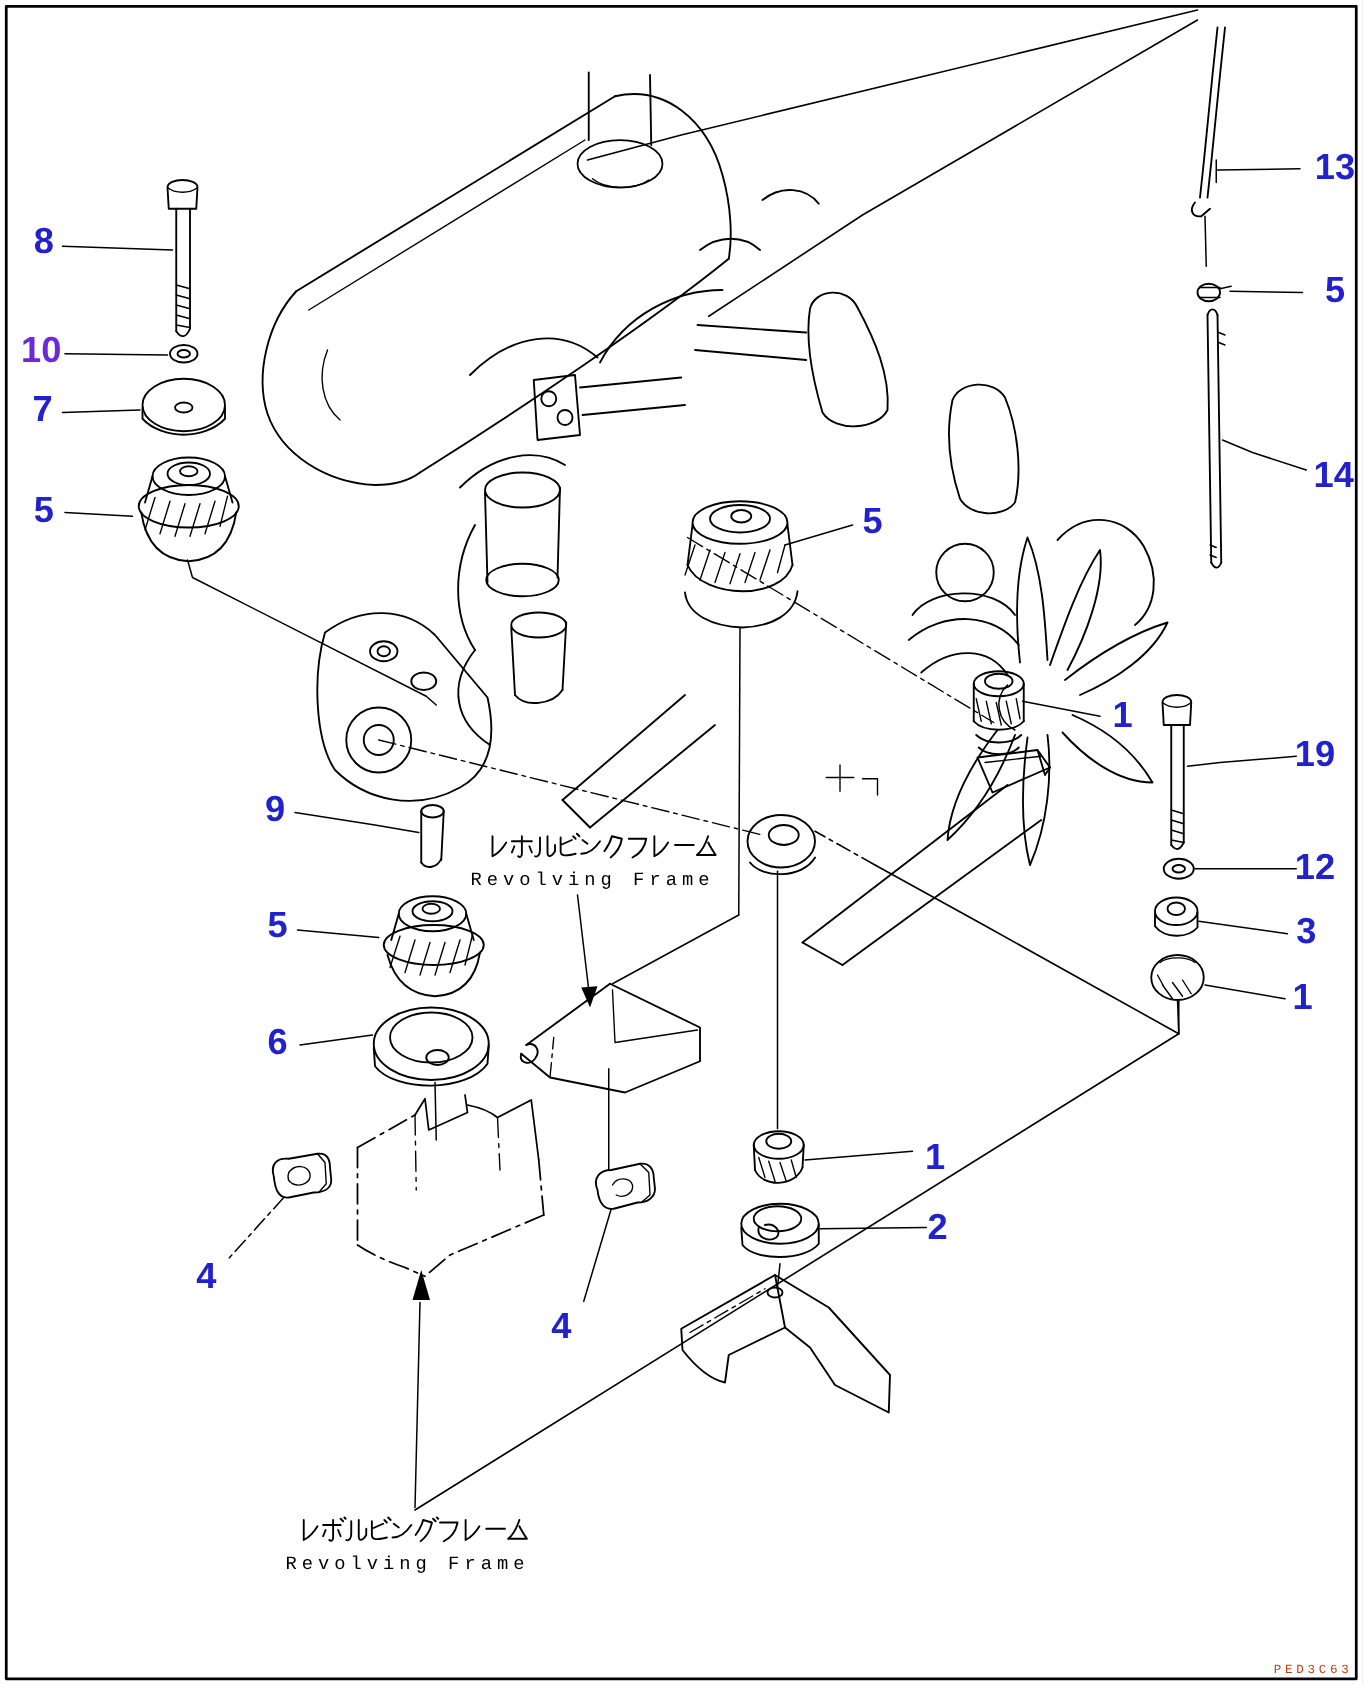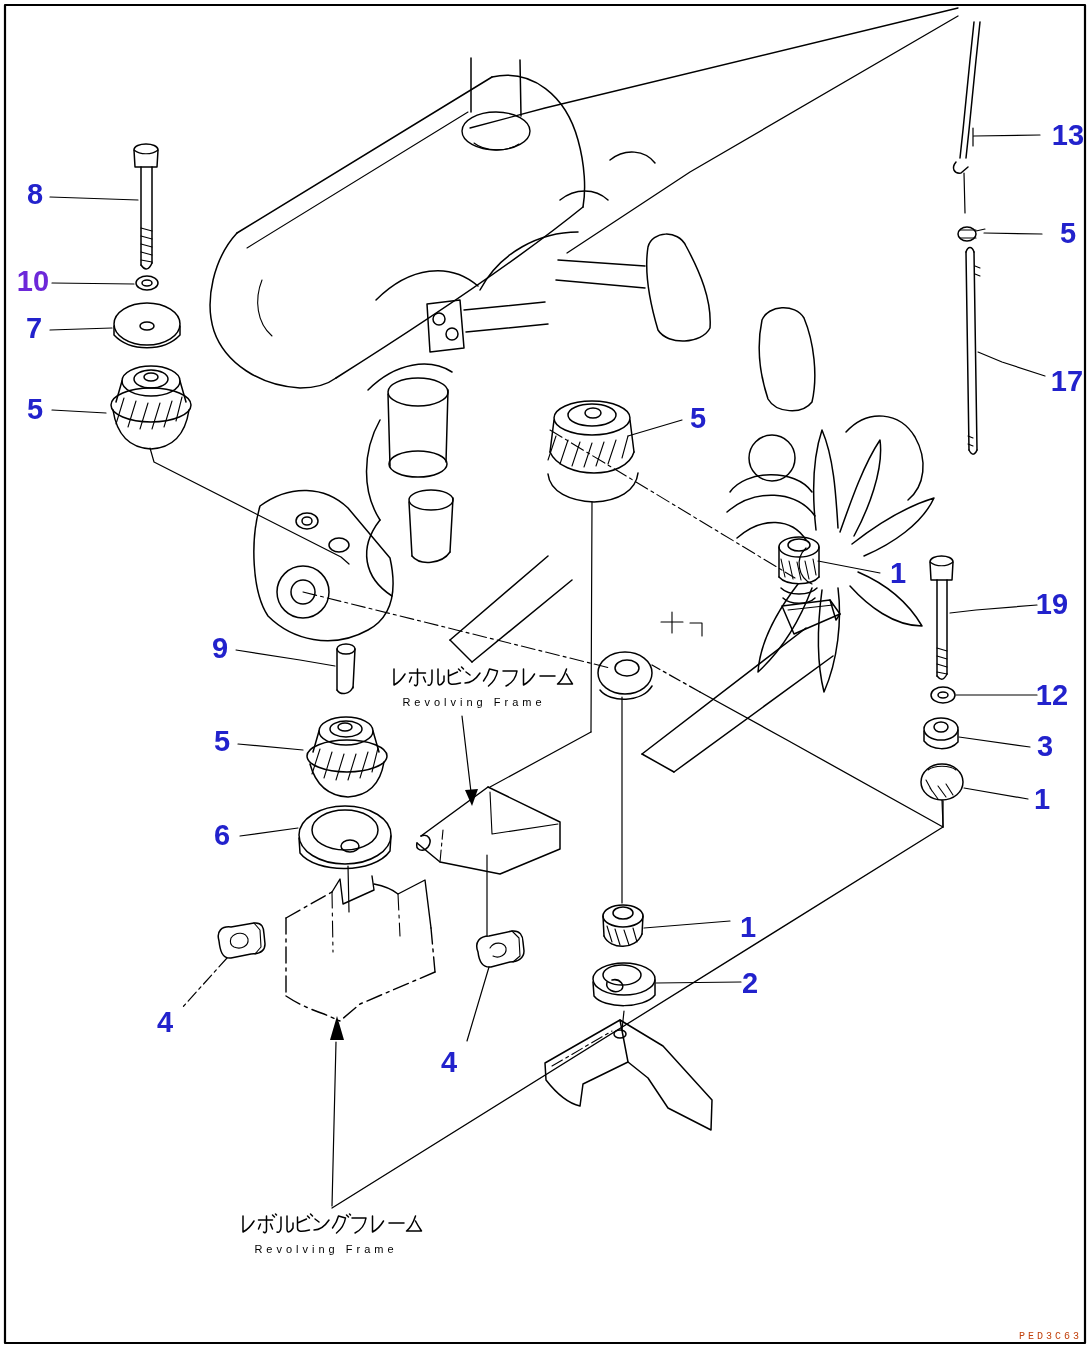--- a/index.html
+++ b/index.html
@@ -1,22 +1,22 @@
 <!DOCTYPE html>
 <html><head>
 <meta charset="utf-8">
 <style>
   html,body{margin:0;padding:0;background:#e8e8e8;}
   .page{position:relative;width:1090px;height:1348px;background:#fff;overflow:hidden;
         font-family:"Liberation Sans",sans-serif;}
   svg.art{position:absolute;left:0;top:0;width:1090px;height:1348px;}
   .callout{position:absolute;transform:translate(-50%,-50%);font-family:"Liberation Sans",sans-serif;
            font-weight:bold;font-size:29px;line-height:1;cursor:pointer;}
-  .ann-en{position:absolute;transform:translateX(-50%);font-family:Liberation Sans, sans-serif;
-          font-size:11px;letter-spacing:4px;color:#000;white-space:nowrap;}
+  .ann-en{position:absolute;transform:translateX(-50%);font-family:Liberation Mono, monospace;
+          font-size:15px;letter-spacing:4px;color:#000;white-space:nowrap;}
   .code{position:absolute;right:8px;bottom:6px;font-family:Liberation Mono, monospace;
         font-size:10px;letter-spacing:3px;color:#c2410c;}
   .sr{position:absolute;width:1px;height:1px;overflow:hidden;clip-path:inset(50%);white-space:nowrap;}
 </style>
 </head>
 <body>
 
 <div class="page">
 
 <svg class="art" viewBox="0 0 1090 1348" fill="none" stroke="#000" stroke-width="1.5" stroke-linecap="round" stroke-linejoin="round">
@@ -343,21 +343,21 @@
       <div class="callout" style="left: 222px; top: 741px; color: rgb(34, 34, 204);">5</div>
       <div class="callout" style="left: 222px; top: 835px; color: rgb(34, 34, 204);">6</div>
       <div class="callout" style="left: 165px; top: 1022px; color: rgb(34, 34, 204);">4</div>
       <div class="callout" style="left: 449px; top: 1062px; color: rgb(34, 34, 204);">4</div>
       <div class="callout" style="left: 698px; top: 418px; color: rgb(34, 34, 204);">5</div>
       <div class="callout" style="left: 898px; top: 573px; color: rgb(34, 34, 204);">1</div>
       <div class="callout" style="left: 748px; top: 927px; color: rgb(34, 34, 204);">1</div>
       <div class="callout" style="left: 750px; top: 983px; color: rgb(34, 34, 204);">2</div>
       <div class="callout" style="left: 1068px; top: 135px; color: rgb(34, 34, 204);">13</div>
       <div class="callout" style="left: 1068px; top: 233px; color: rgb(34, 34, 204);">5</div>
-      <div class="callout" style="left: 1067px; top: 381px; color: rgb(34, 34, 204);">17</div>
+      <div class="callout" style="left: 1067px; top: 381px; color: rgb(34, 34, 204);">14</div>
       <div class="callout" style="left: 1052px; top: 604px; color: rgb(34, 34, 204);">19</div>
       <div class="callout" style="left: 1052px; top: 695px; color: rgb(34, 34, 204);">12</div>
       <div class="callout" style="left: 1045px; top: 746px; color: rgb(34, 34, 204);">3</div>
       <div class="callout" style="left: 1042px; top: 799px; color: rgb(34, 34, 204);">1</div>
     </div>
 
 <div class="ann-en" style="left:474px;top:696px;">Revolving Frame</div>
 <div class="ann-en" style="left:326px;top:1243px;">Revolving Frame</div>
 
 <span class="sr">レホルビンクフレーム</span>

